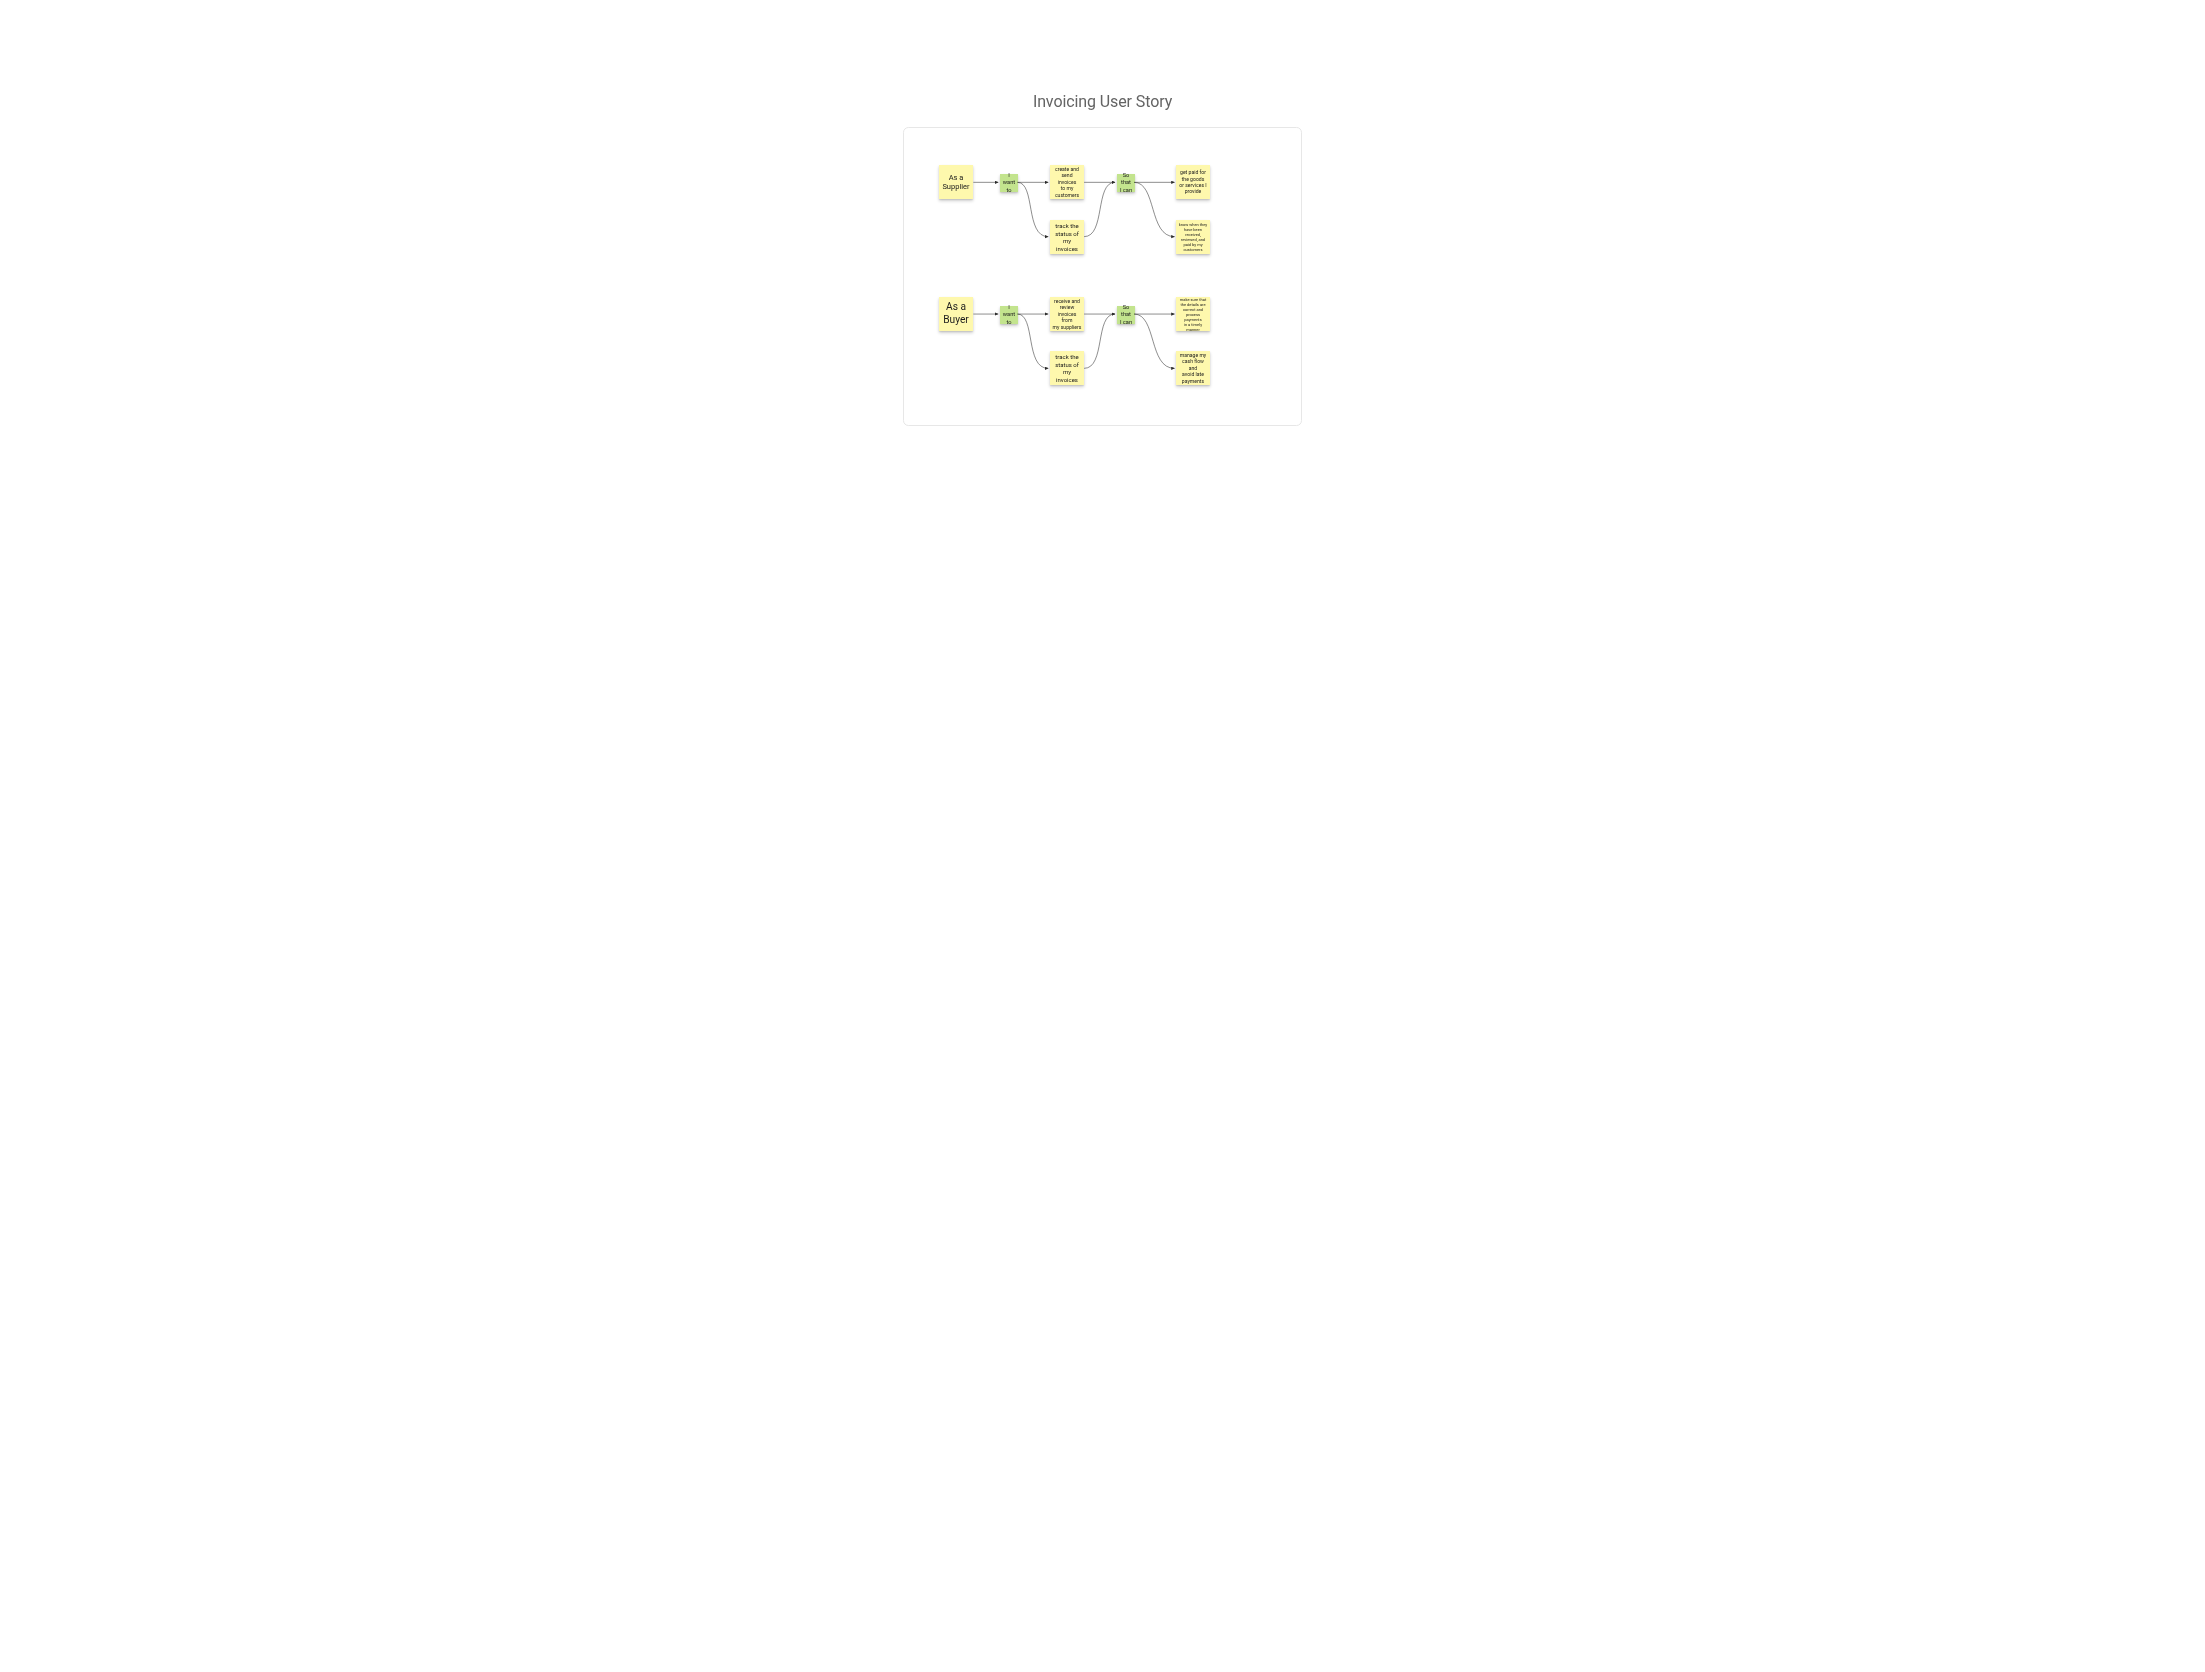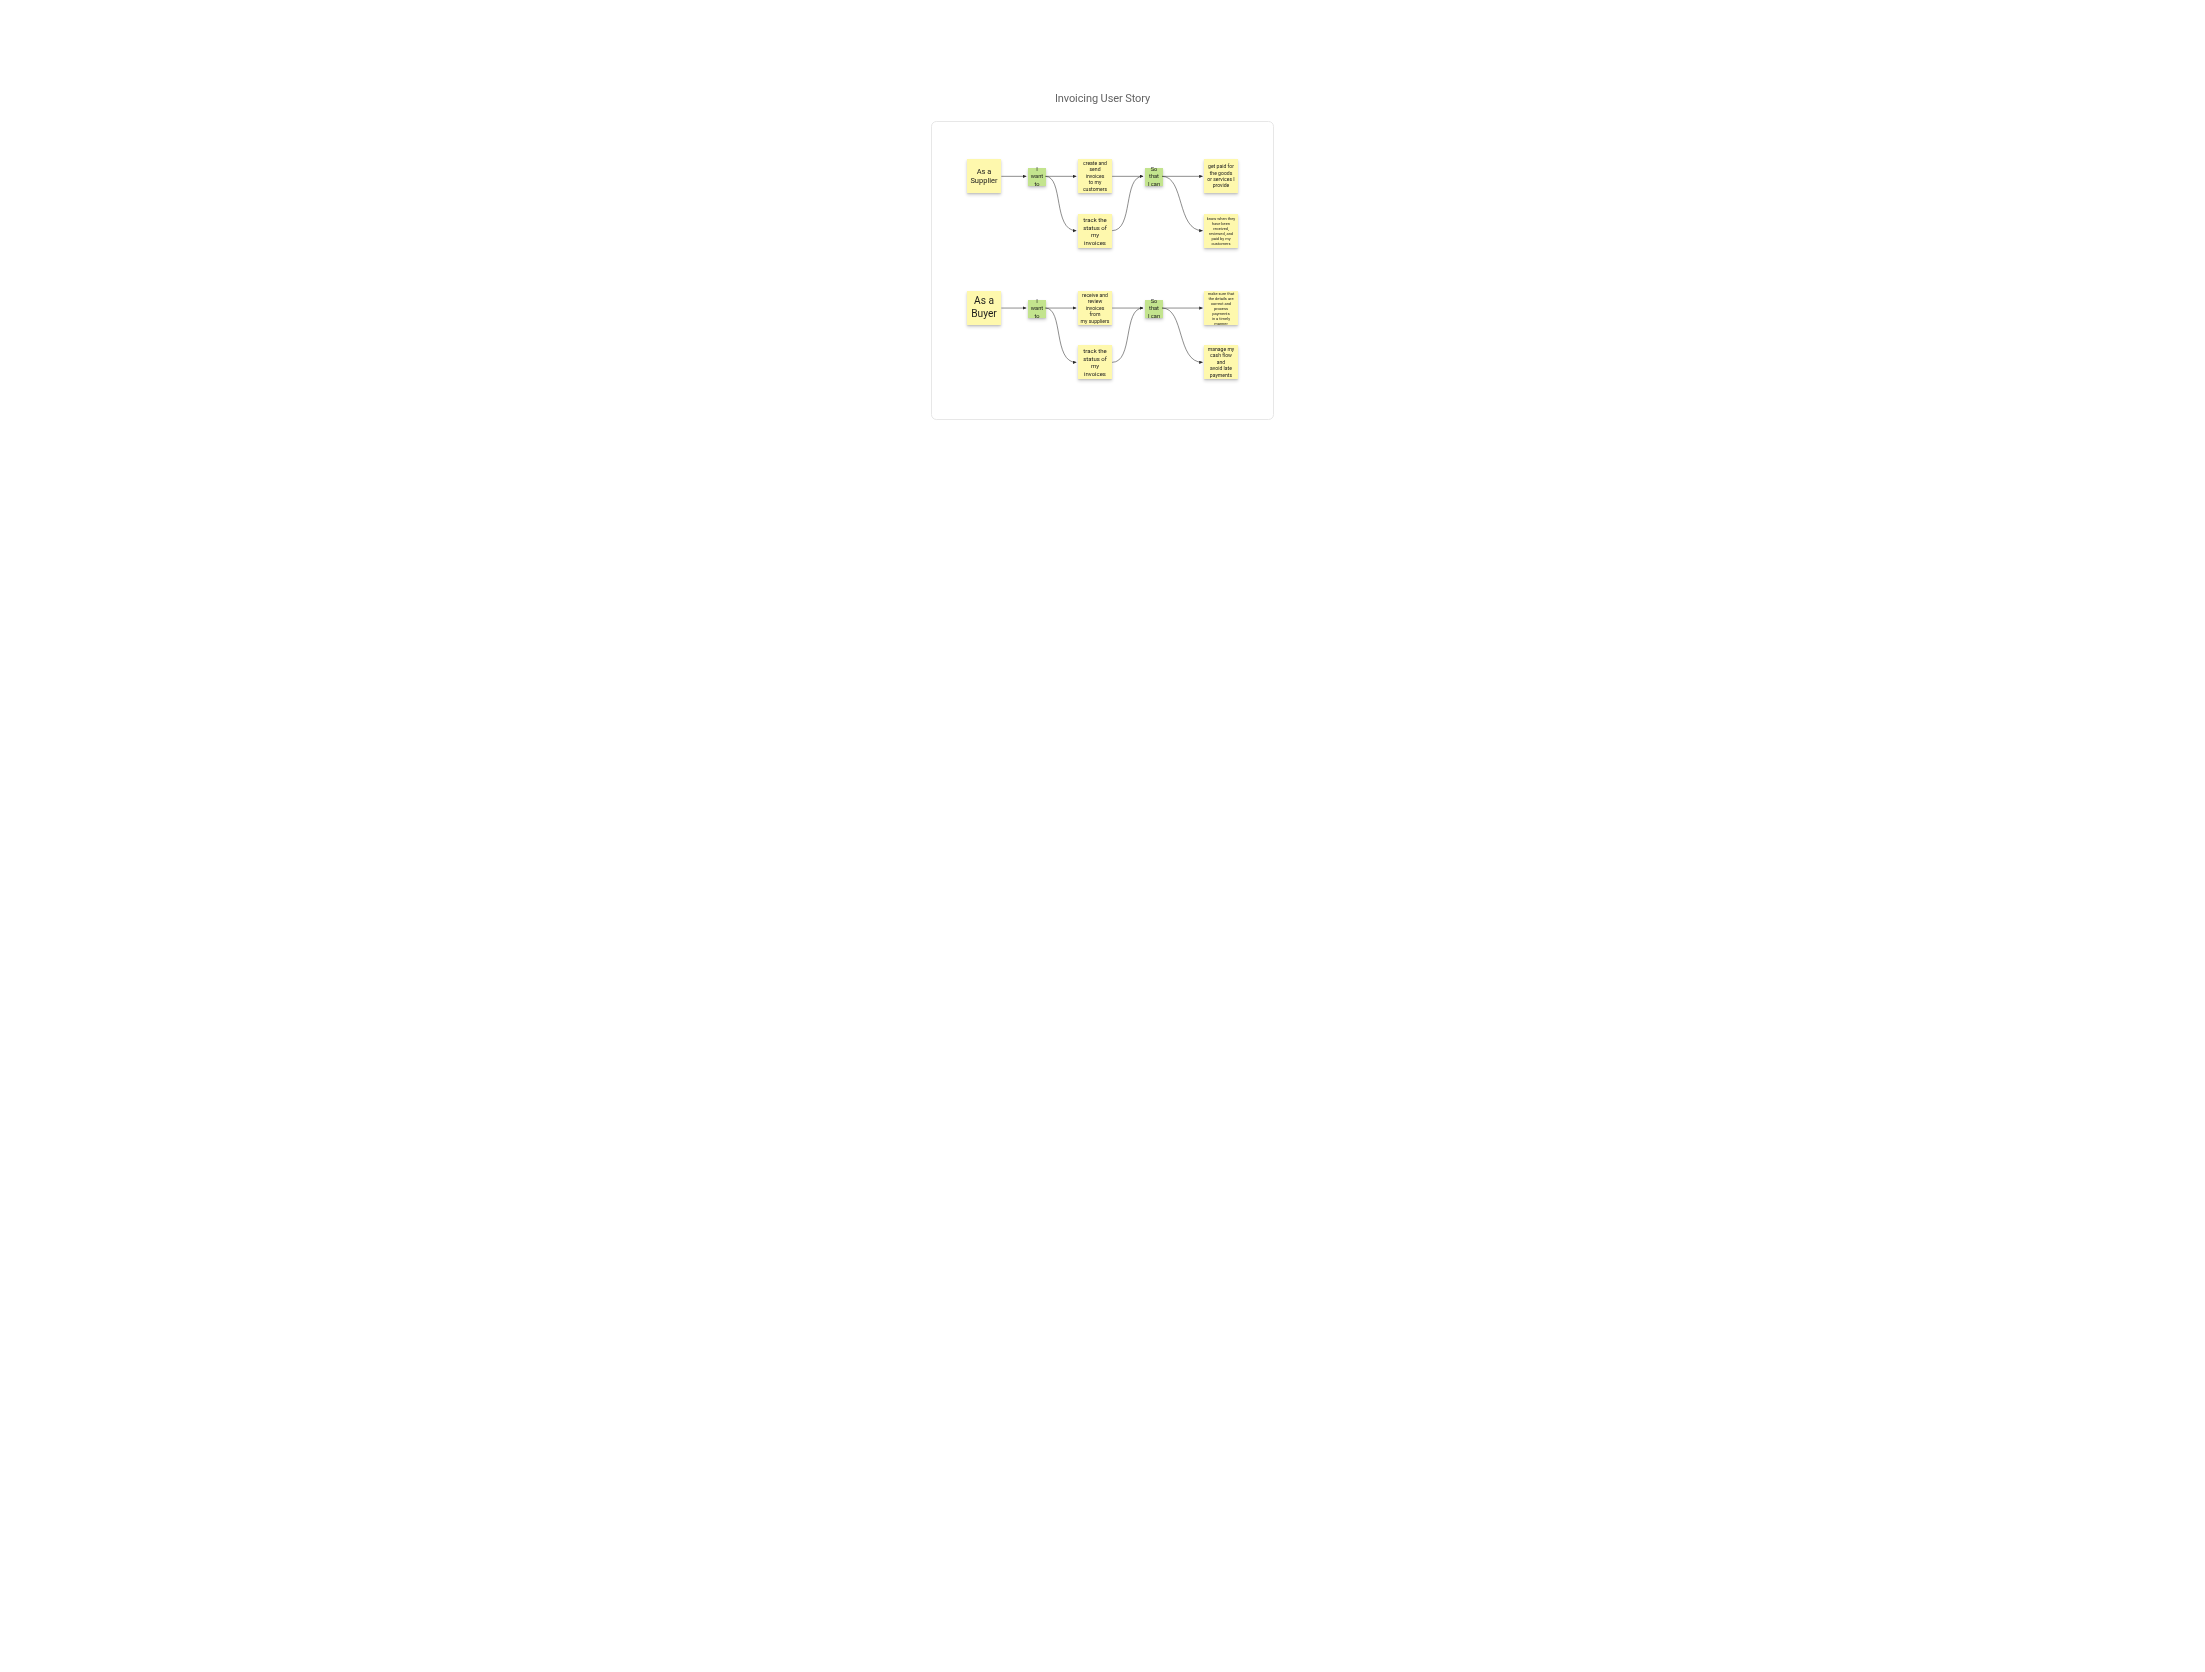--- a/index.html
+++ b/index.html
@@ -9,29 +9,29 @@
     font-family: -apple-system, BlinkMacSystemFont, "Segoe UI", Roboto, Helvetica, Arial, sans-serif;
     color: #1c1c1c;
   }
   .page {
     width: 675px;
     margin: 0 auto;
     padding-top: 92px;
   }
   .title {
     text-align: center;
-    font-size: 11px;
+    font-size: 16px;
     color: #646464;
     font-weight: 400;
     margin-bottom: 13px;
     letter-spacing: -0.1px;
   }
   .canvas {
     position: relative;
-    width: 343px;
+    width: 399px;
     height: 299px;
     margin: 16px auto;
     border: 0.5px solid #e7e7e7;
     border-radius: 5.4px;
     background: #ffffff;
   }
   .note {
     position: absolute;
     background: #fef8ad;
     box-shadow: 0 1.6px 3.2px rgba(0,0,0,0.18), 0 0.5px 1.1px rgba(0,0,0,0.10);

